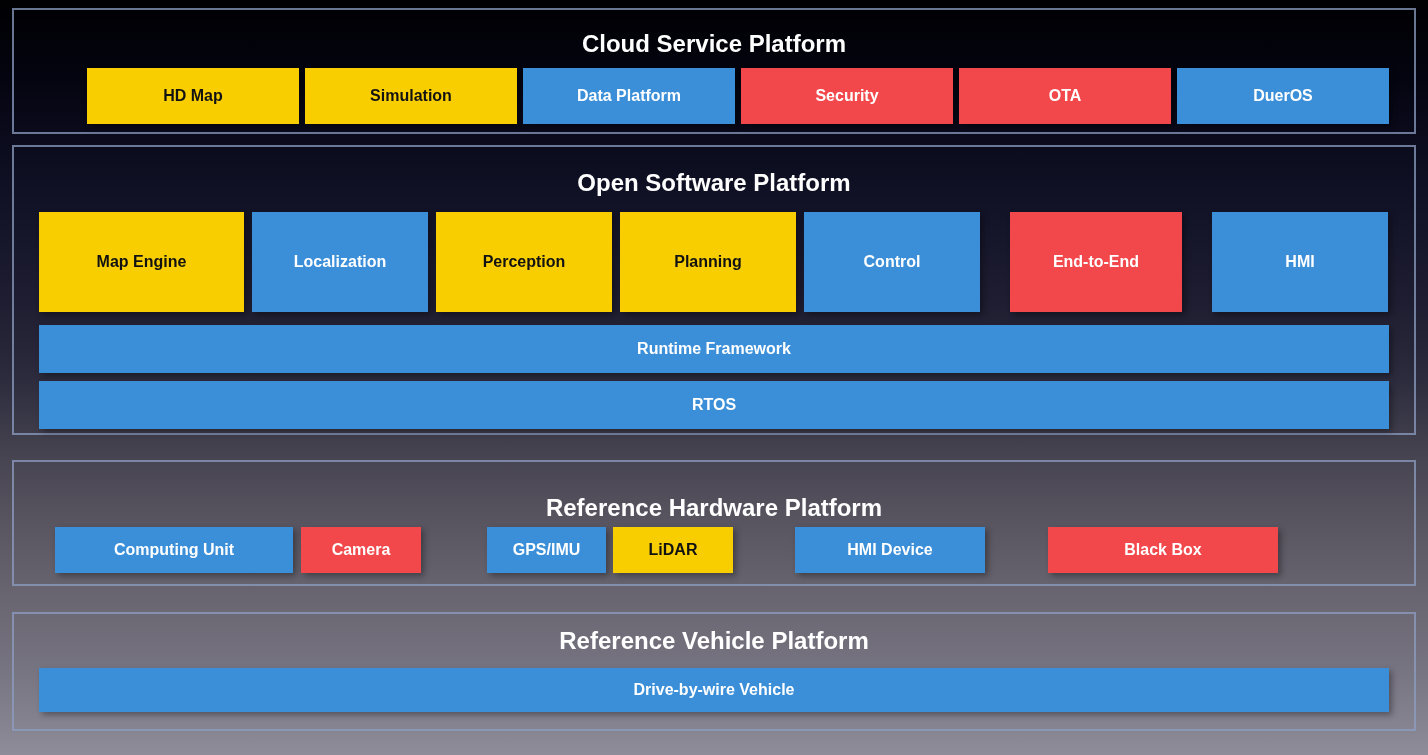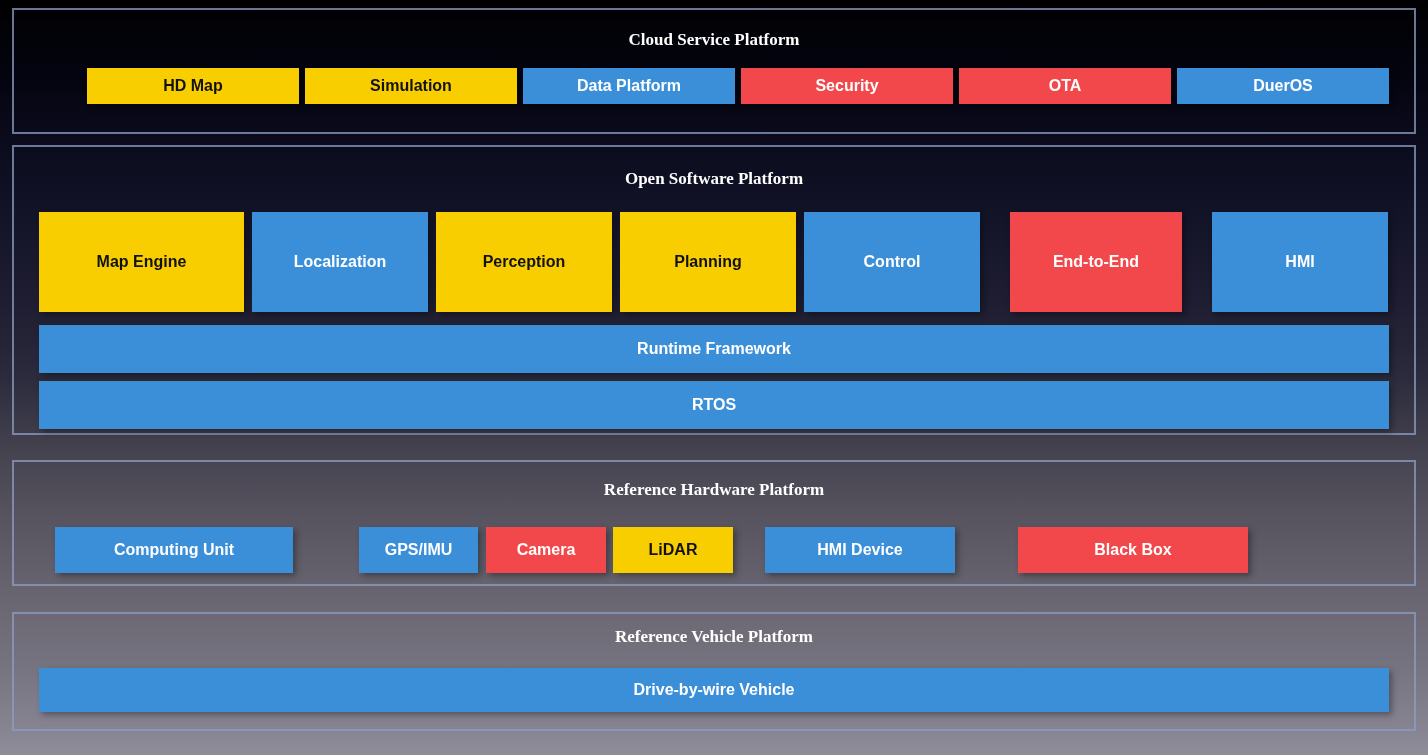--- a/index.html
+++ b/index.html
@@ -29,23 +29,22 @@
     left: 12px;
     width: 1404px;
     border: 2px solid rgba(140, 158, 194, 0.75);
     background: transparent;
   }
   .section-title {
     position: absolute;
     left: 0; right: 0;
     text-align: center;
     color: #fff;
-    font-size: 17px;
+    font-size: 24px;
     font-weight: bold;
-    font-family: Liberation Serif, serif;
   }
   .row {
     position: absolute;
     left: 25px;
     right: 25px;
     display: flex;
   }
   .box {
     display: flex;
     align-items: center;
@@ -73,25 +72,25 @@
   .bar.blue { background: var(--color-blue, #3B8FD9); }
 
   
   #sec-cloud    { top: 8px;   height: 126px; }
   #sec-software { top: 145px; height: 290px; }
   #sec-hardware { top: 460px; height: 126px; }
   #sec-vehicle  { top: 612px; height: 119px; }
 
   #sec-cloud .section-title    { top: 20px; }
   #sec-software .section-title { top: 15px; margin-top: 7px; }
-  #sec-hardware .section-title { top: 18px; }
+  #sec-hardware .section-title { top: 32px; }
   #sec-vehicle .section-title  { top: 13px; }
 
   
-  #cloud-row { top: 58px; height: 36px; gap: 6px; margin-left: 48px; }
+  #cloud-row { top: 58px; height: 56px; gap: 6px; margin-left: 48px; }
   #cloud-row .box { flex: 1 1 0; }
 
   
   #software-row { top: 65px; height: 100px; }
 
   
   #runtime-bar { top: 178px; height: 48px; }
   #rtos-bar    { top: 234px; height: 48px; }
 
   
@@ -129,24 +128,24 @@
       <div class="box blue" style="width:176px; margin-left:30px">HMI</div>
     </div>
     <div class="bar blue" id="runtime-bar">Runtime Framework</div>
     <div class="bar blue" id="rtos-bar">RTOS</div>
   </div>
 
   <div class="section" id="sec-hardware">
     <div class="section-title">Reference Hardware Platform</div>
     <div class="row" id="hardware-row">
       <div class="box blue" style="width:238px">Computing Unit</div>
+      <div class="box red" style="width:120px; margin-left:8px">Camera</div>
       <div class="box blue" style="width:119px; margin-left:66px">GPS/IMU</div>
-      <div class="box red" style="width:120px; margin-left:8px">Camera</div>
       <div class="box yellow" style="width:120px; margin-left:7px">LiDAR</div>
-      <div class="box blue" style="width:190px; margin-left:32px">HMI Device</div>
+      <div class="box blue" style="width:190px; margin-left:62px">HMI Device</div>
       <div class="box red" style="width:230px; margin-left:63px">Black Box</div>
     </div>
   </div>
 
   <div class="section" id="sec-vehicle">
     <div class="section-title">Reference Vehicle Platform</div>
     <div class="bar blue" id="vehicle-bar">Drive-by-wire Vehicle</div>
   </div>
 
 </div>

